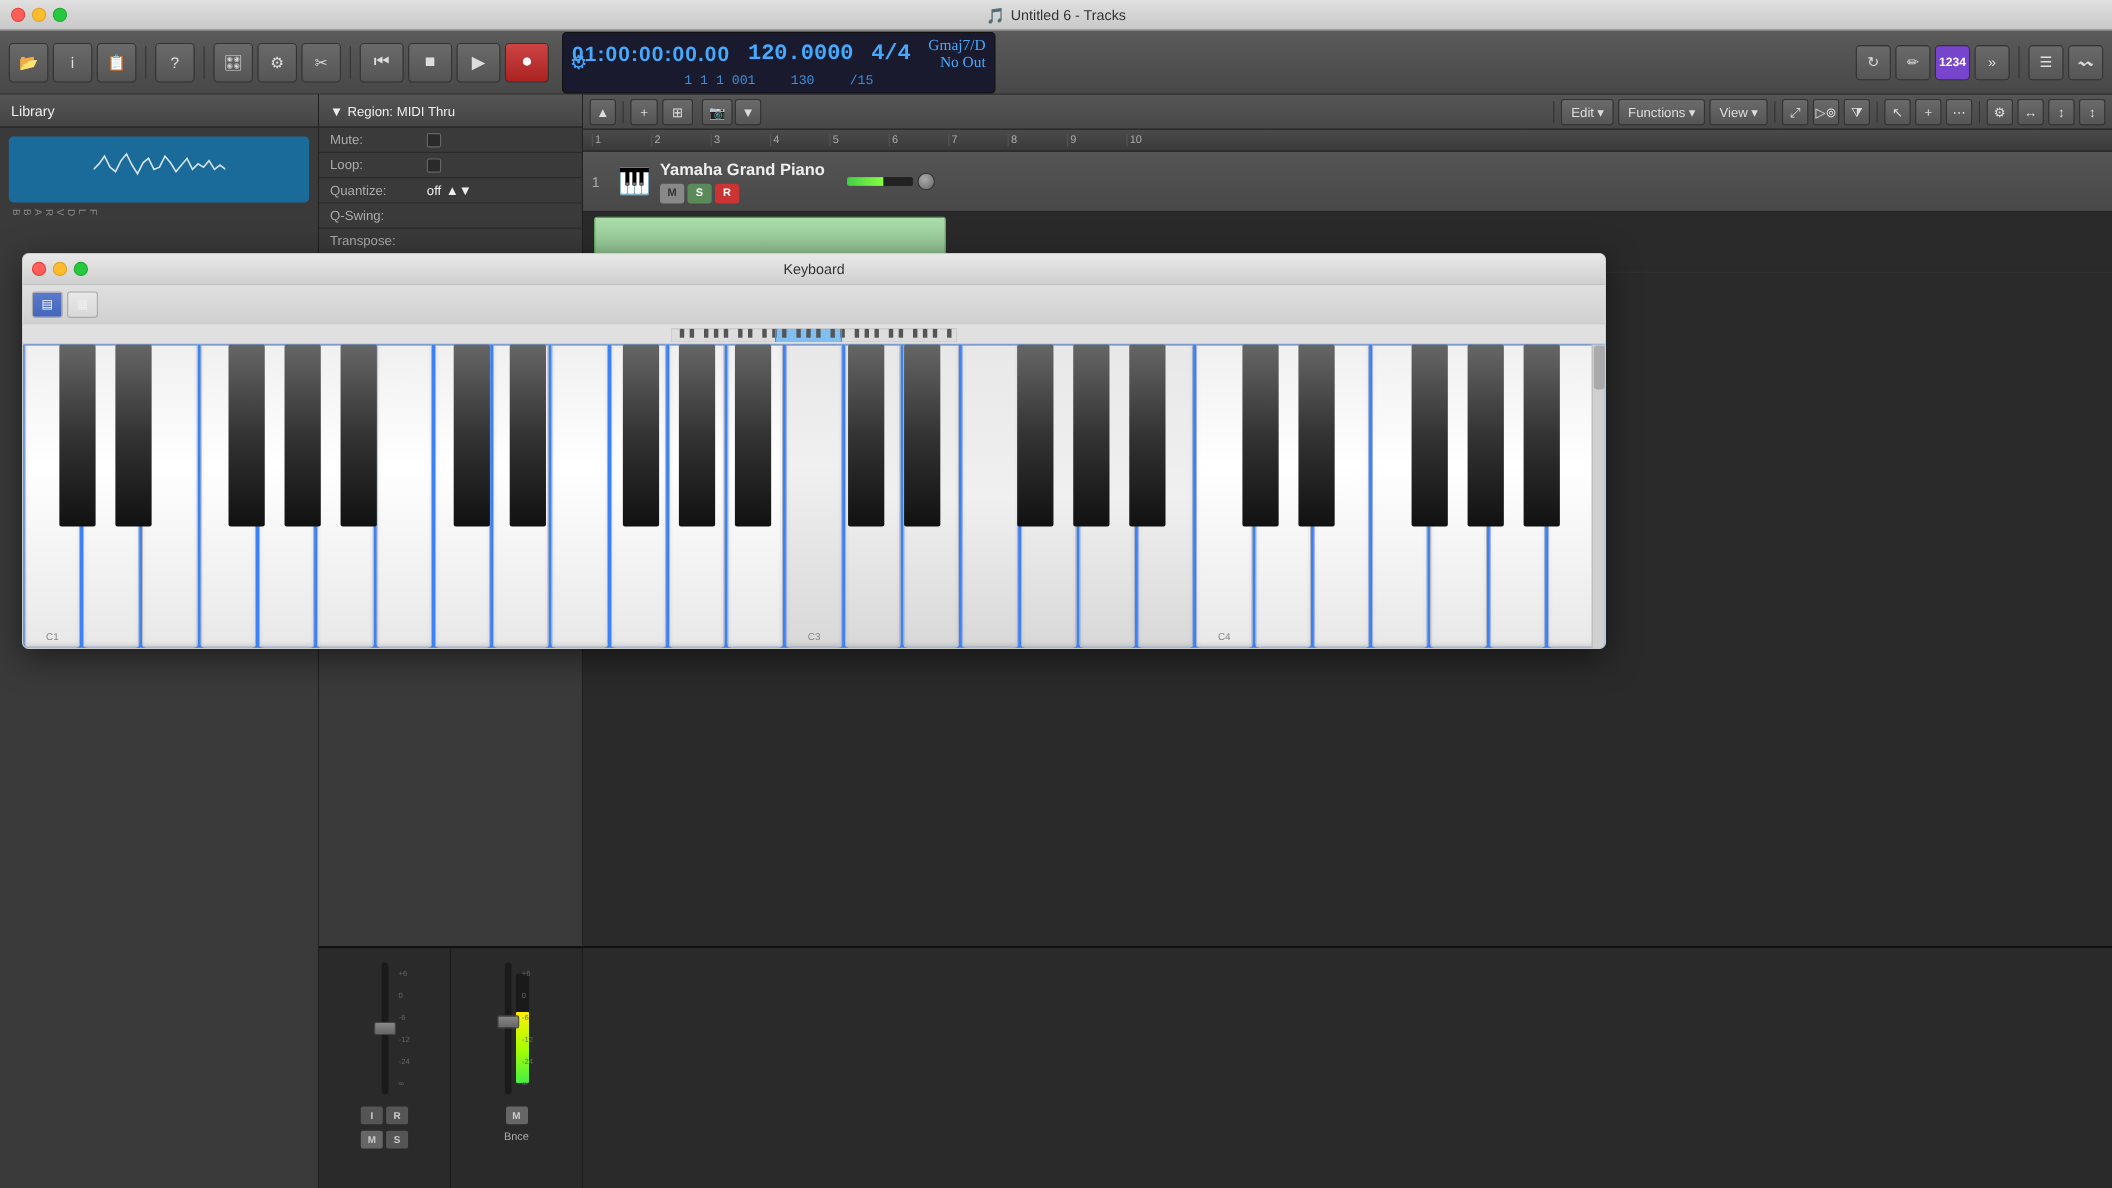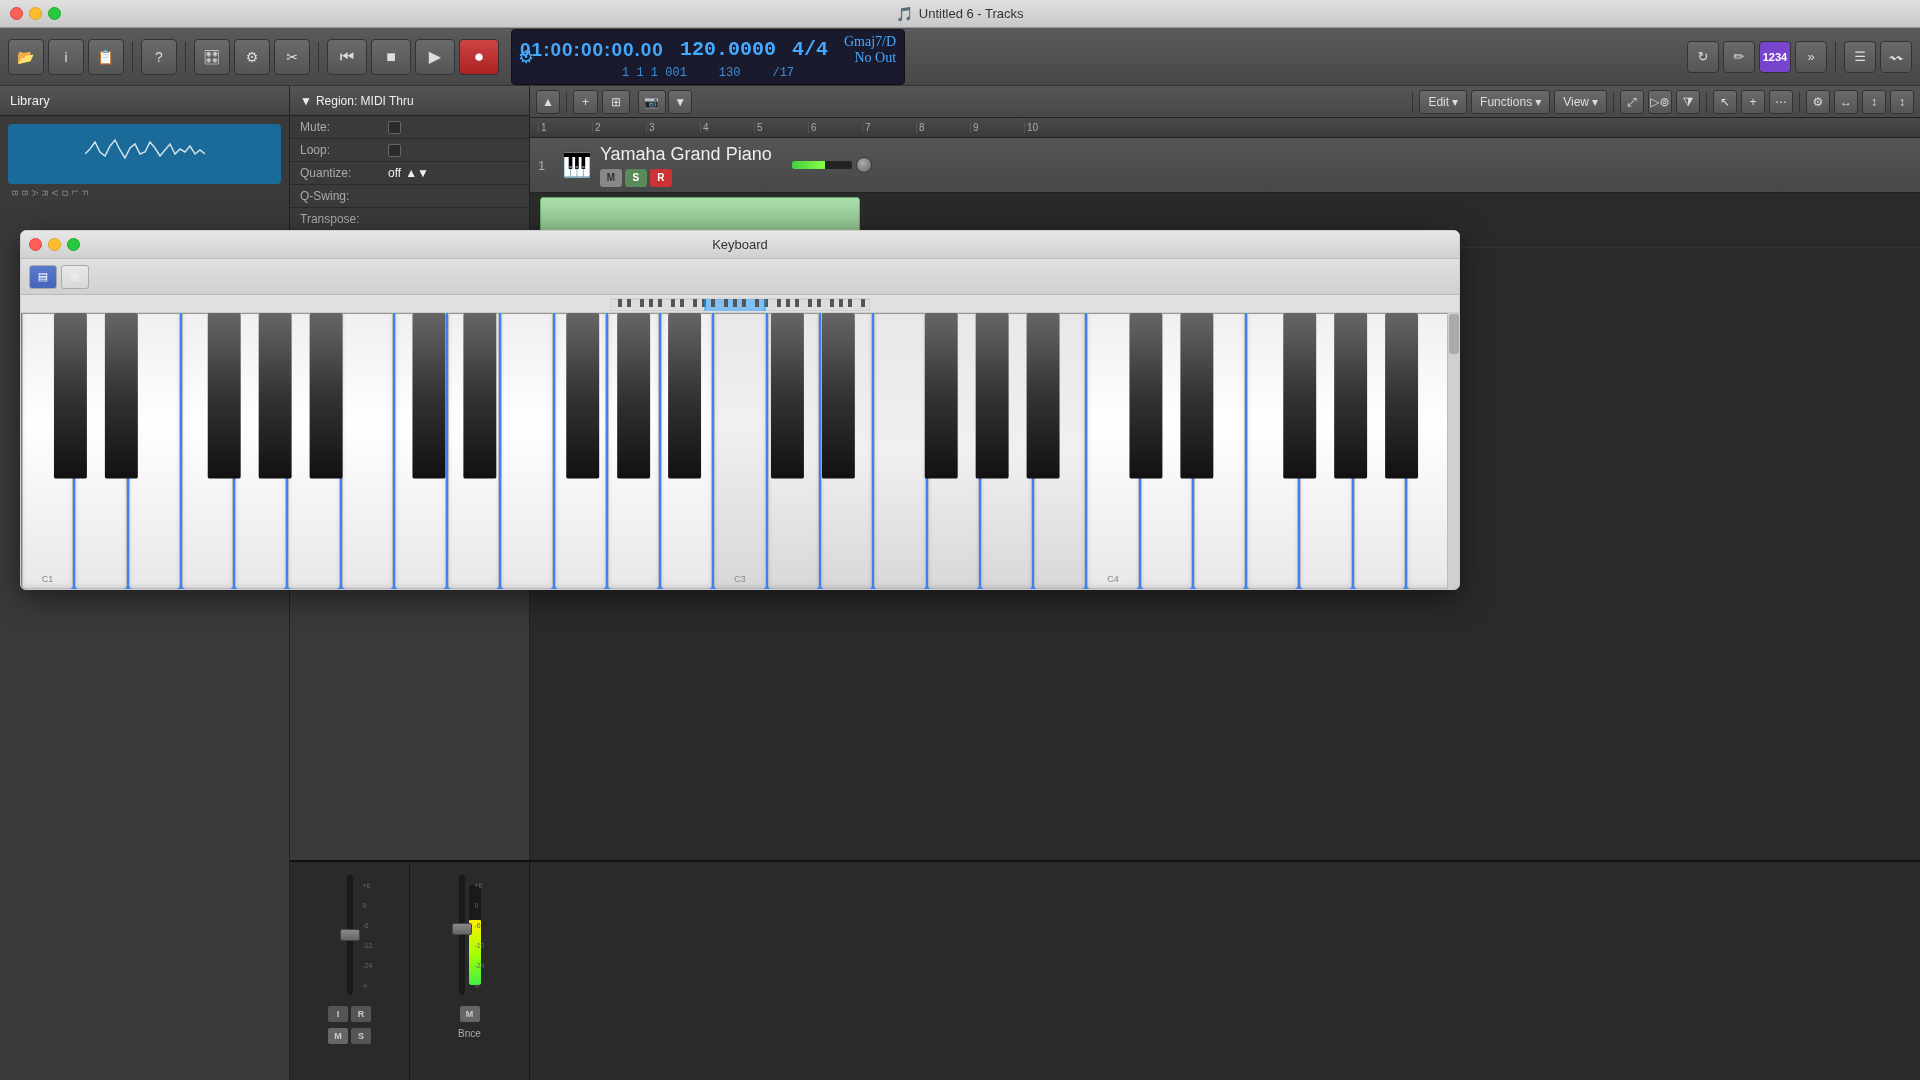--- a/index.html
+++ b/index.html
@@ -344,22 +344,22 @@
     }
     .track-number {
       color: #aaa;
       font-size: 13px;
       min-width: 16px;
     }
     .track-icon {
       font-size: 24px;
     }
     .track-name {
-      font-size: 18px;
-      font-weight: 400;
+      font-size: 15px;
+      font-weight: 700;
       color: #eee;
     }
     .track-buttons {
       display: flex;
       gap: 3px;
       margin-left: auto;
     }
     .track-btn {
       width: 22px;
       height: 18px;
@@ -713,21 +713,21 @@
       <div class="lcd-bpm">120.0000</div>
       <div class="lcd-ts">4/4</div>
       <div class="lcd-key">
         <div>Gmaj7/D</div>
         <div>No Out</div>
       </div>
     </div>
     <div class="lcd-bottom">
       <span>1  1  1   001</span>
       <span>130</span>
-      <span>/17</span>
+      <span>/15</span>
     </div>
   </div>
 
   <div class="right-toolbar">
     <div class="icon-btn">↻</div>
     <div class="icon-btn">✏</div>
     <div class="icon-btn purple">1234</div>
     <div class="icon-btn">»</div>
     <div class="toolbar-separator"></div>
     <div class="icon-btn">☰</div>

